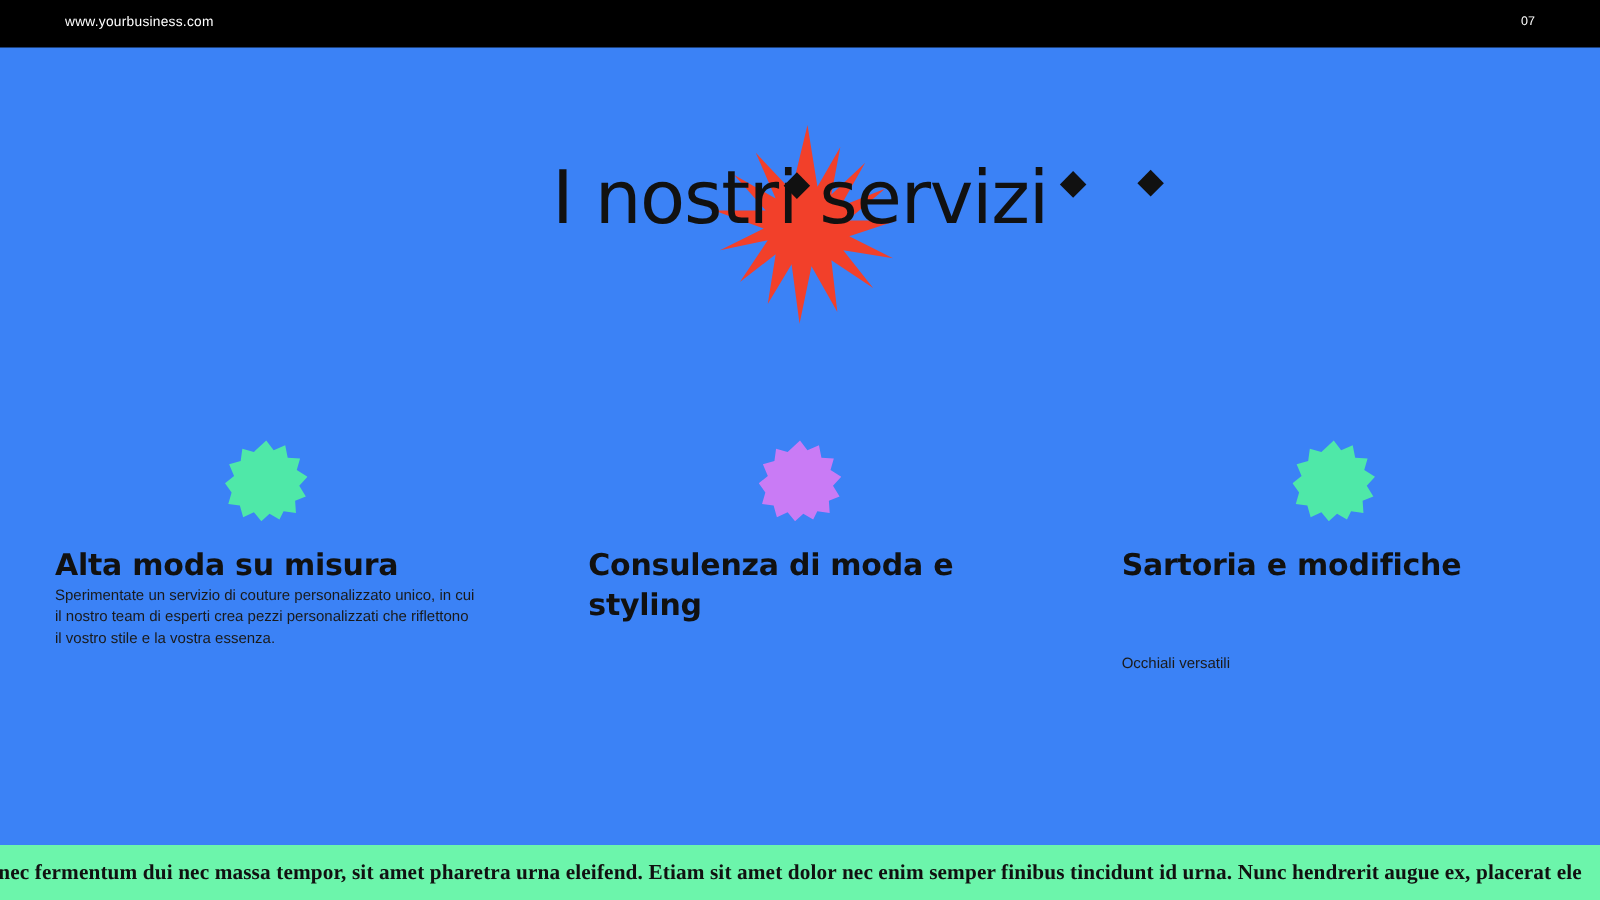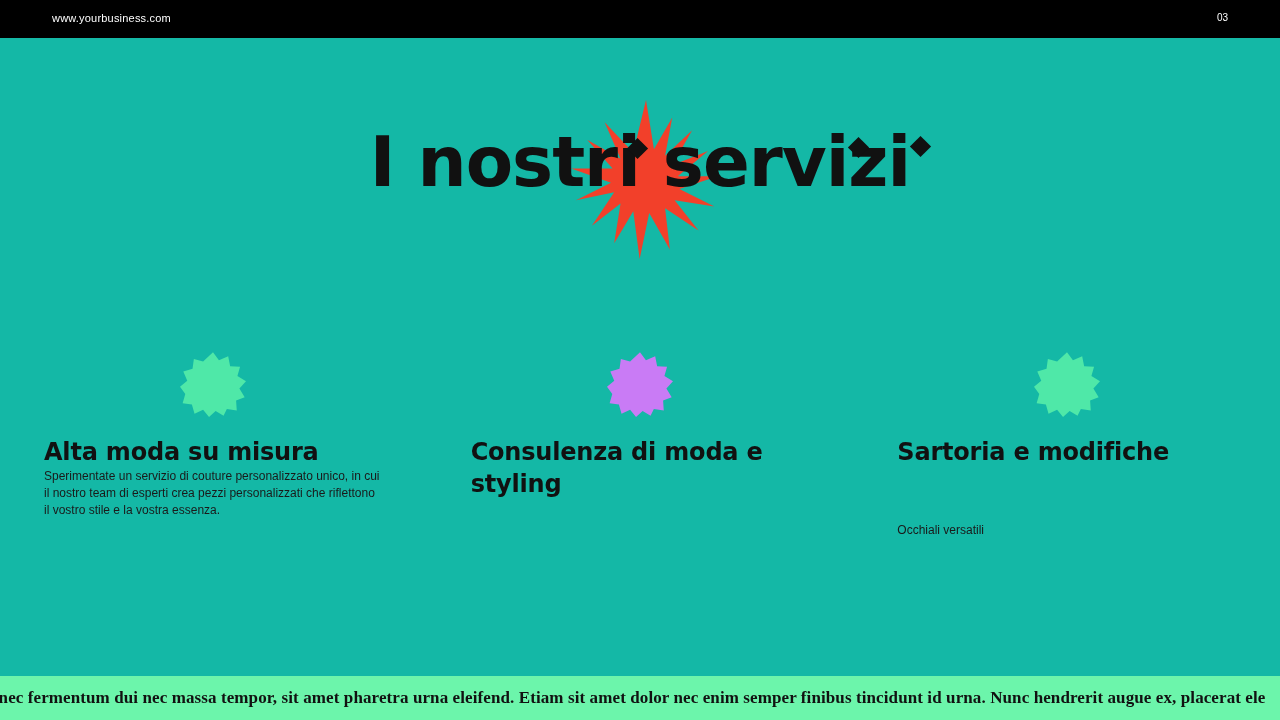--- a/index.html
+++ b/index.html
@@ -5,21 +5,21 @@
   * { box-sizing: border-box; margin: 0; padding: 0; }
   html, body {
     width: 1280px; height: 720px;
     overflow: hidden;
     background: #fdf6e4;
     font-family: "DejaVu Sans", sans-serif;
   }
   .slide {
     position: relative;
     width: 1280px; height: 720px;
-    background: #14b8a6;
+    background: #3b82f6;
     overflow: hidden;
     padding-left: 35px;
   }
   
   .topbar {
     position: absolute; top: 0; left: 0;
     width: 1280px; height: 38px;
     background: #000;
     color: #fff;
   }
@@ -42,22 +42,22 @@
   .title-wrap {
     position: absolute;
     top: 128px; left: 0;
     width: 1280px;
     text-align: center;
   }
   .title {
     position: relative;
     display: inline-block;
     font-family: "DejaVu Sans", sans-serif;
-    font-weight: 700;
-    font-size: 69px;
+    font-weight: 400;
+    font-size: 59px;
     letter-spacing: -1px;
     color: #111111;
     z-index: 3;
     line-height: 1;
   }
   .burst {
     position: absolute;
     left: 566px; top: 100px;
     width: 160px; height: 175px;
     z-index: 2;
@@ -126,21 +126,21 @@
     letter-spacing: .1px;
   }
 </style>
 </head>
 <body>
 
 <div class="slide">
 
   <div class="topbar">
     <span class="site">www.yourbusiness.com</span>
-    <span class="pagenum">03</span>
+    <span class="pagenum">07</span>
   </div>
 
   <svg class="burst" viewBox="0 0 200 220">
     <polygon fill="#f2402a" points="100,0 110,62 133,22 124,70 158,38 133,82 178,64 140,96 190,96 142,112 186,134 136,126 166,164 124,136 130,188 104,142 92,200 84,140 60,180 68,130 32,158 60,116 12,126 56,104 6,86 58,86 26,50 68,74 48,28 84,66"></polygon>
   </svg>
 
   <div class="title-wrap">
     <span class="title">I nostri servizi</span>
   </div>
 

